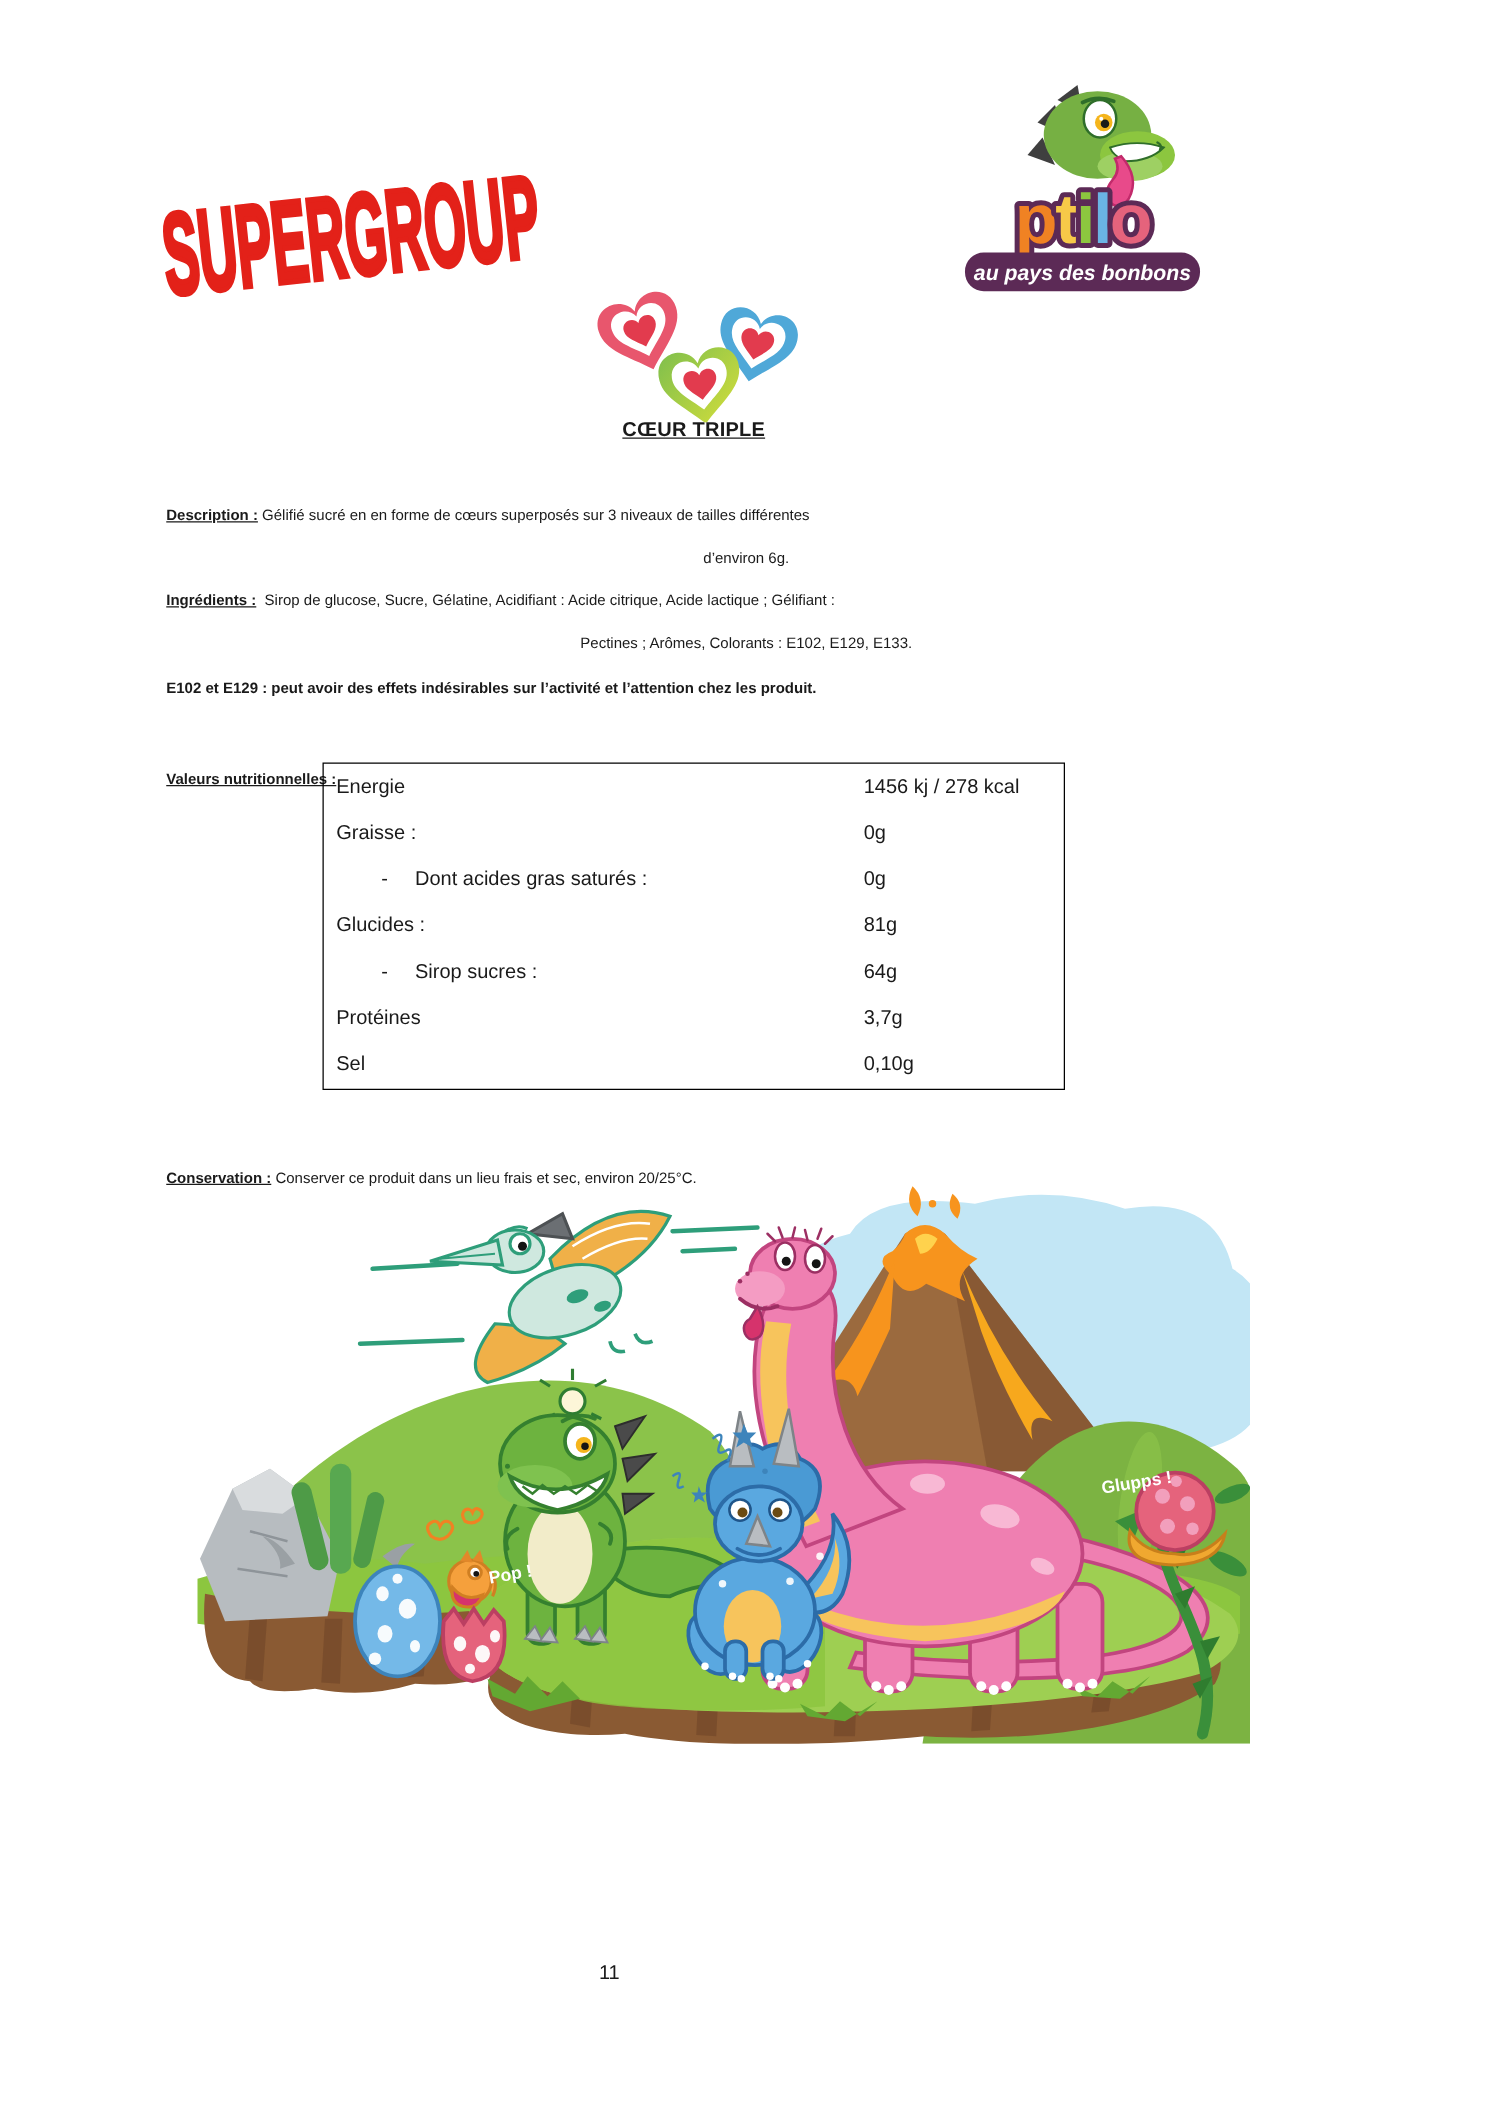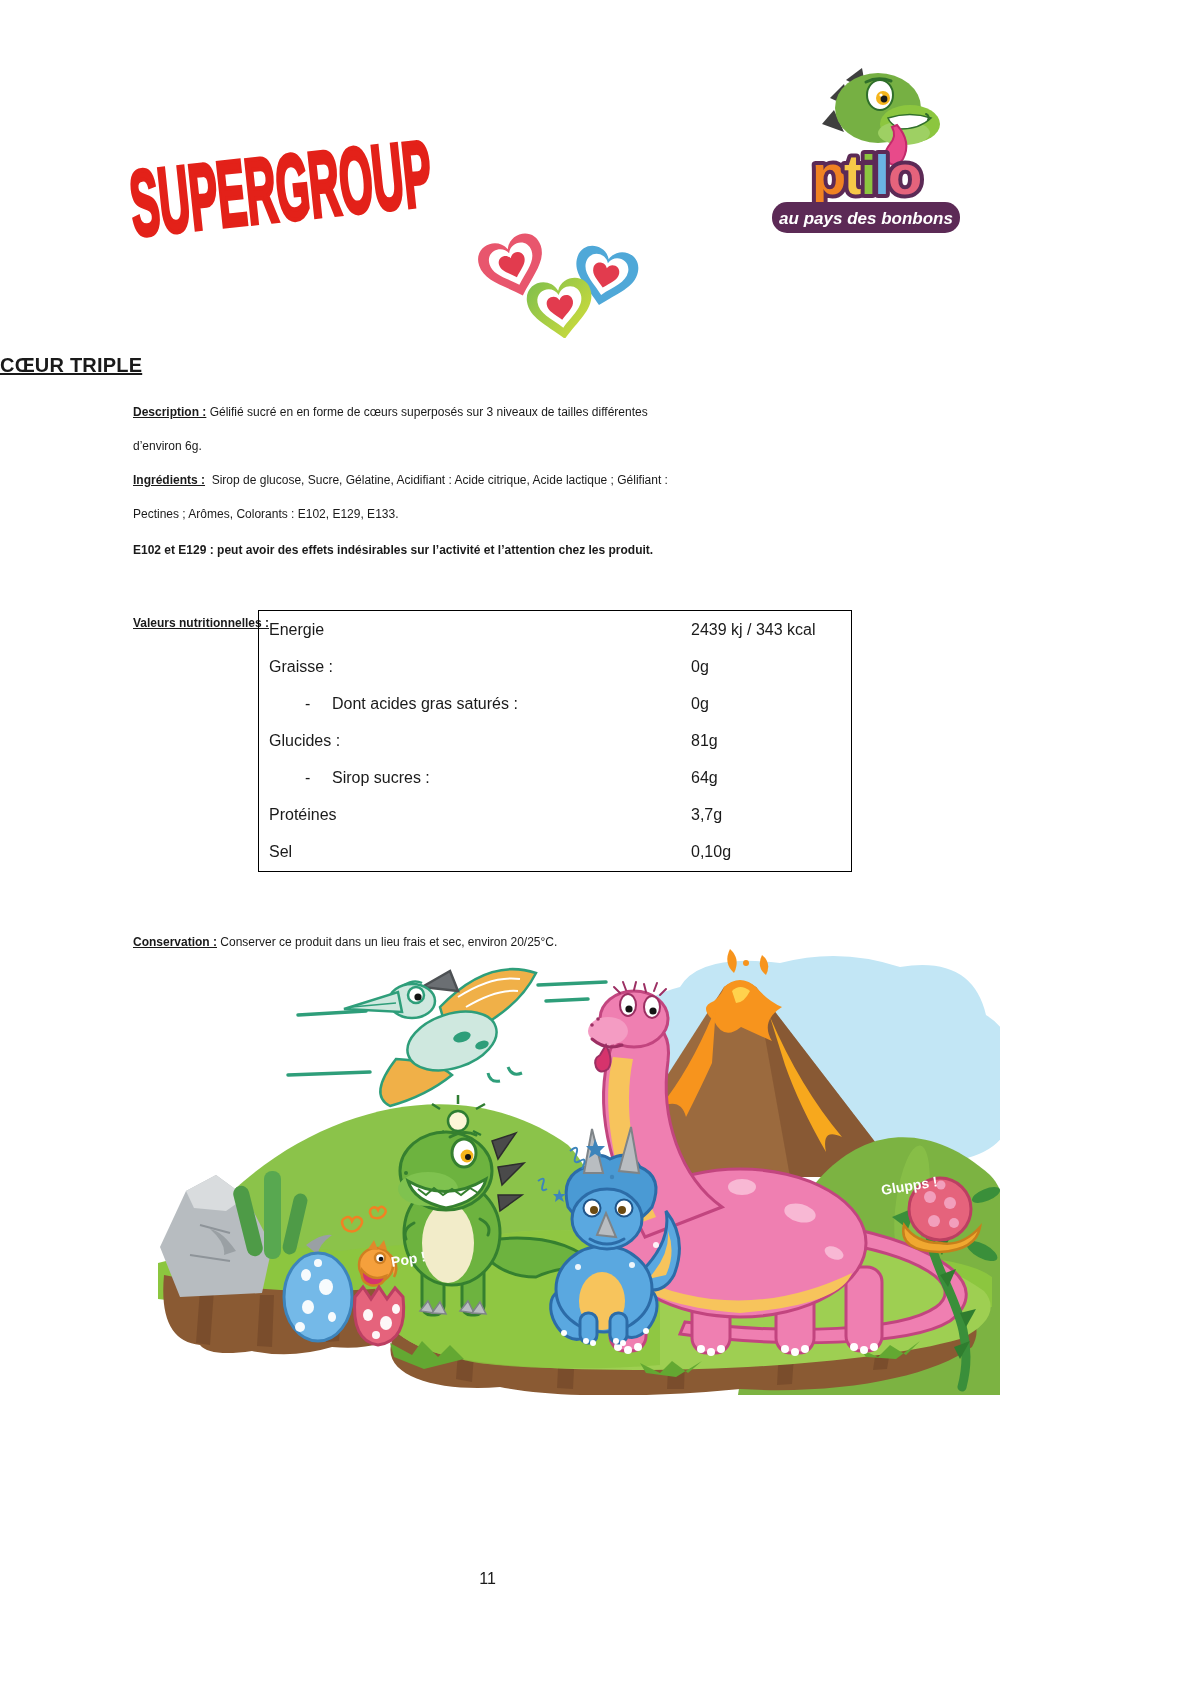--- a/index.html
+++ b/index.html
@@ -7,30 +7,30 @@
     position:relative;width:1191px;height:1684px;margin:0 auto;background:#fff;
     font-family:"Liberation Sans",sans-serif;color:#1a1a1a;overflow:hidden;
   }
   .abs{position:absolute;}
   
   .supergroup{left:122px;top:98px;}
   .ptilo{left:760px;top:66px;}
   .candy{left:460px;top:220px;}
   
   .doc{font-size:12px;line-height:34px;}
-  .title{top:348px;left:0;width:1110px;text-align:left;font-weight:bold;font-size:20px;
+  .title{top:328px;left:0;width:1110px;text-align:center;font-weight:bold;font-size:16px;
          text-decoration:underline;letter-spacing:.2px;}
   .para{left:133px;width:928px;}
   .desc{top:383px;}
   .ingr{top:451px;}
   .warn{top:521px;font-weight:bold;}
   .vn{top:594px;}
   .conserv{top:913px;}
   .lead{font-weight:bold;text-decoration:underline;}
-  .block{display:block;}
+  .block{display:block;text-align:center;}
   
   .ntable{left:258px;top:610px;width:594px;height:262px;border:1.6px solid #000;
           font-size:16px;display:flex;flex-direction:column;box-sizing:border-box;}
   .nrow{flex:1;display:flex;align-items:center;}
   .ncol1{width:432px;padding-left:10px;box-sizing:border-box;white-space:nowrap;}
   .ncol2{flex:1;white-space:nowrap;}
   .dash{display:inline-block;margin-left:36px;width:27px;}
   .hl{background:#d9d9d9;padding:1px 3px;}
   .pageno{top:1570px;left:0;width:975px;text-align:center;font-size:16px;}
   .scene{left:140px;top:945px;}
@@ -101,21 +101,21 @@
 
   <p class="abs doc para ingr"><span class="lead">Ingrédients :</span>&nbsp; <span>Sirop de glucose, Sucre, Gélatine, Acidifiant : Acide citrique, Acide lactique ; Gélifiant :</span><span class="block">Pectines ; Arômes, Colorants : E102, E129, E133.</span></p>
 
   <p class="abs doc para warn">E102 et E129 : peut avoir des effets indésirables sur l’activité et l’attention chez les produit.</p>
 
   <p class="abs doc para vn"><span class="lead">Valeurs nutritionnelles :</span></p>
 
   <div class="abs ntable">
     <div class="nrow">
       <div class="ncol1">Energie</div>
-      <div class="ncol2">2439 kj / 343 kcal</div>
+      <div class="ncol2">1456 kj / 278 kcal</div>
     </div>
     <div class="nrow">
       <div class="ncol1">Graisse :</div>
       <div class="ncol2">0g</div>
     </div>
     <div class="nrow">
       <div class="ncol1"><span class="dash">-</span><span>Dont acides gras saturés :</span></div>
       <div class="ncol2">0g</div>
     </div>
     <div class="nrow">

